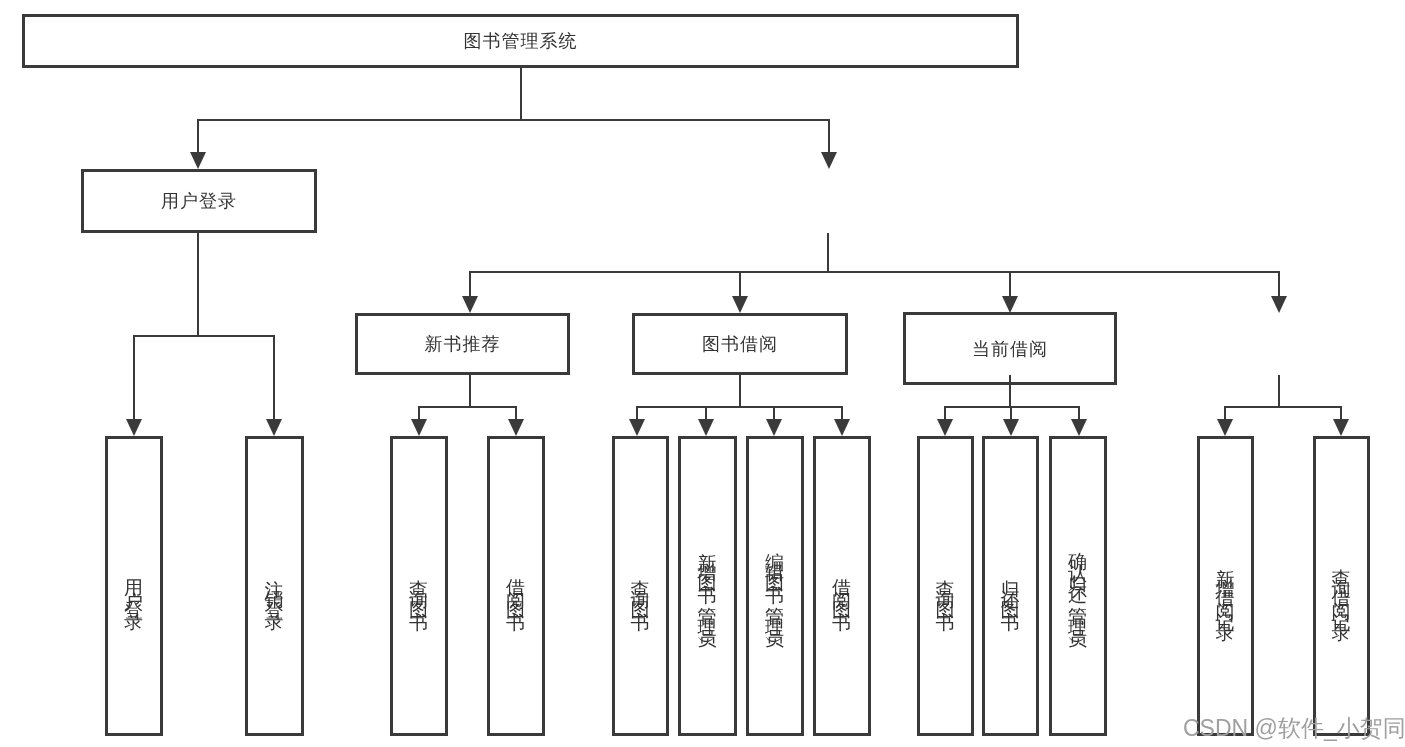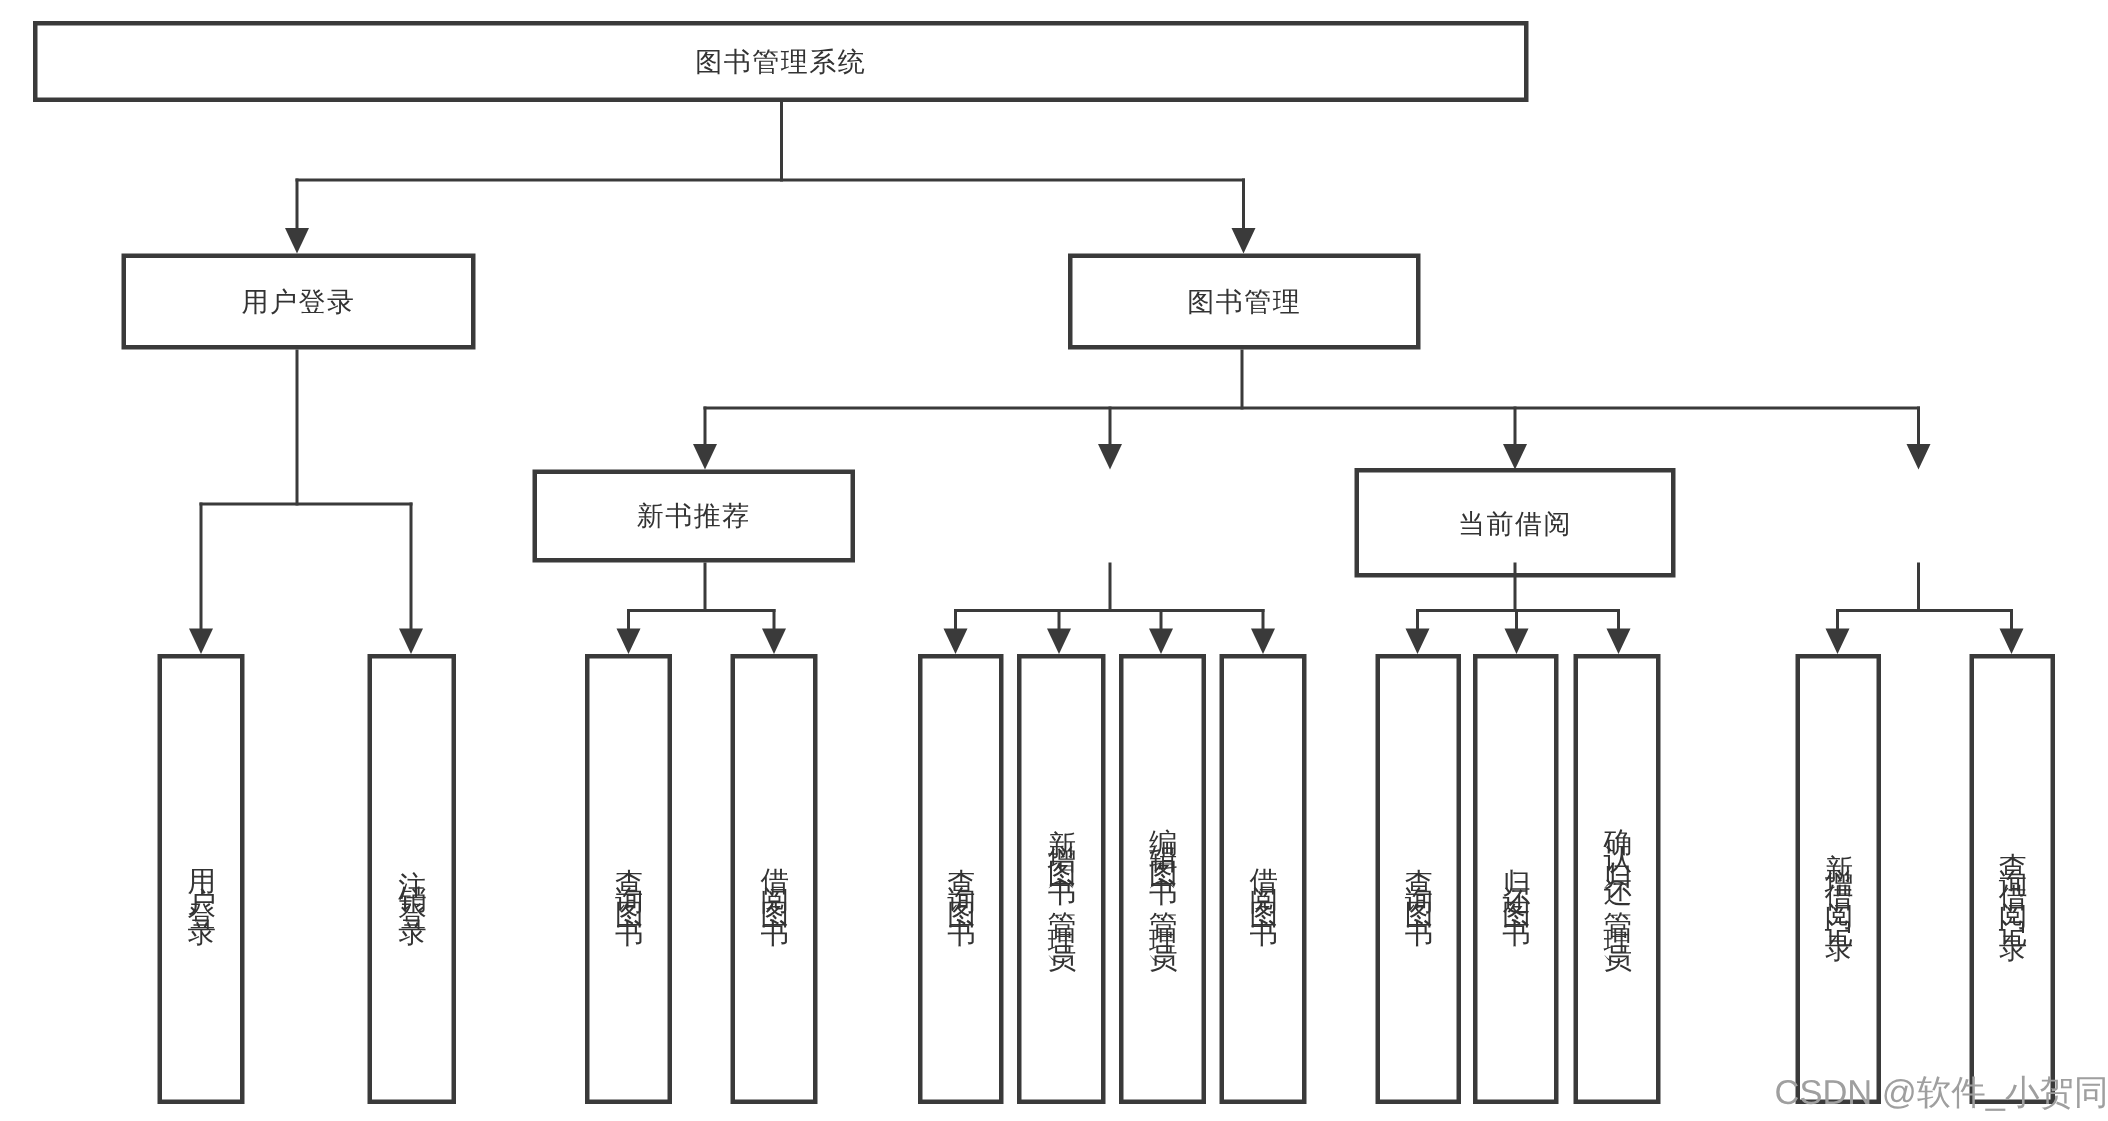--- a/index.html
+++ b/index.html
@@ -42,26 +42,26 @@
 
 <div class="canvas">
 
   <div class="box hbox" style="left:22px;top:14px;width:997px;height:54px">
     <span class="lbl">图书管理系统</span>
   </div>
 
   <div class="box hbox" style="left:81px;top:169px;width:236px;height:64px">
     <span class="lbl">用户登录</span>
   </div>
-  <div class="box hbox" style="left:712px;top:169px;width:235px;height:64px">
-    <span class="lbl">图书管理</span>
-  </div>
 
   <div class="box hbox" style="left:355px;top:313px;width:215px;height:62px">
     <span class="lbl">新书推荐</span>
+  </div>
+  <div class="box hbox" style="left:632px;top:313px;width:216px;height:62px">
+    <span class="lbl">图书借阅</span>
   </div>
   <div class="box hbox" style="left:903px;top:312px;width:214px;height:73px">
     <span class="lbl">当前借阅</span>
   </div>
 
   <div class="box leaf" style="left:105px;top:436px;width:58px;height:300px">
     <span class="vtext">用户登录</span>
   </div>
   <div class="box leaf" style="left:245px;top:436px;width:59px;height:300px">
     <span class="vtext">注销登录</span>

